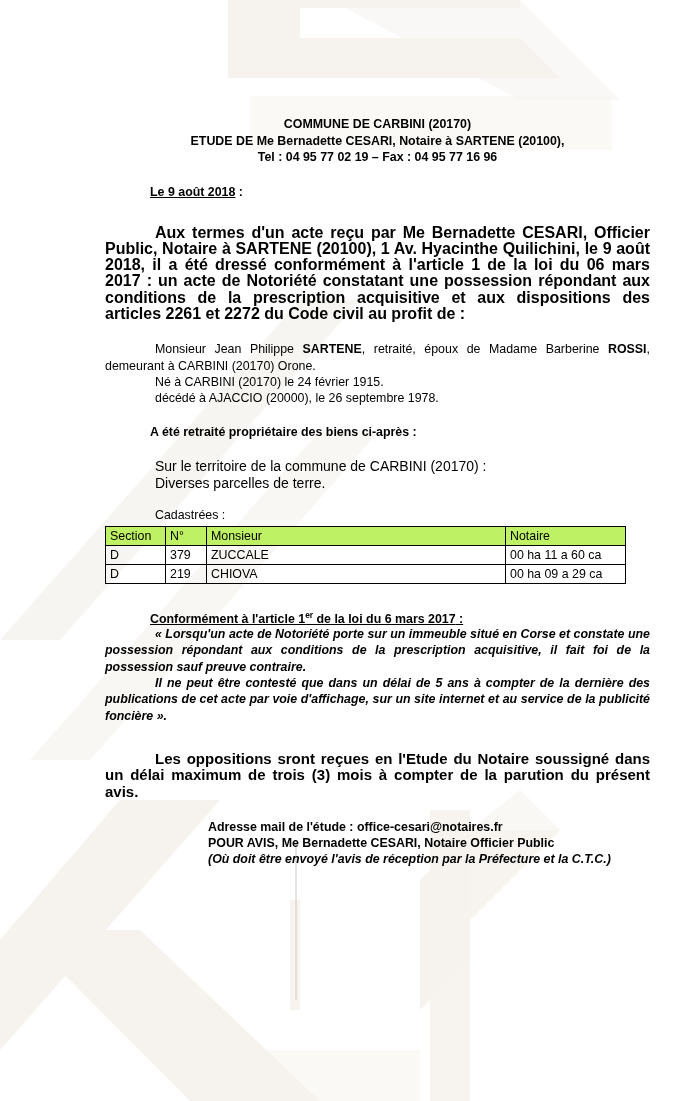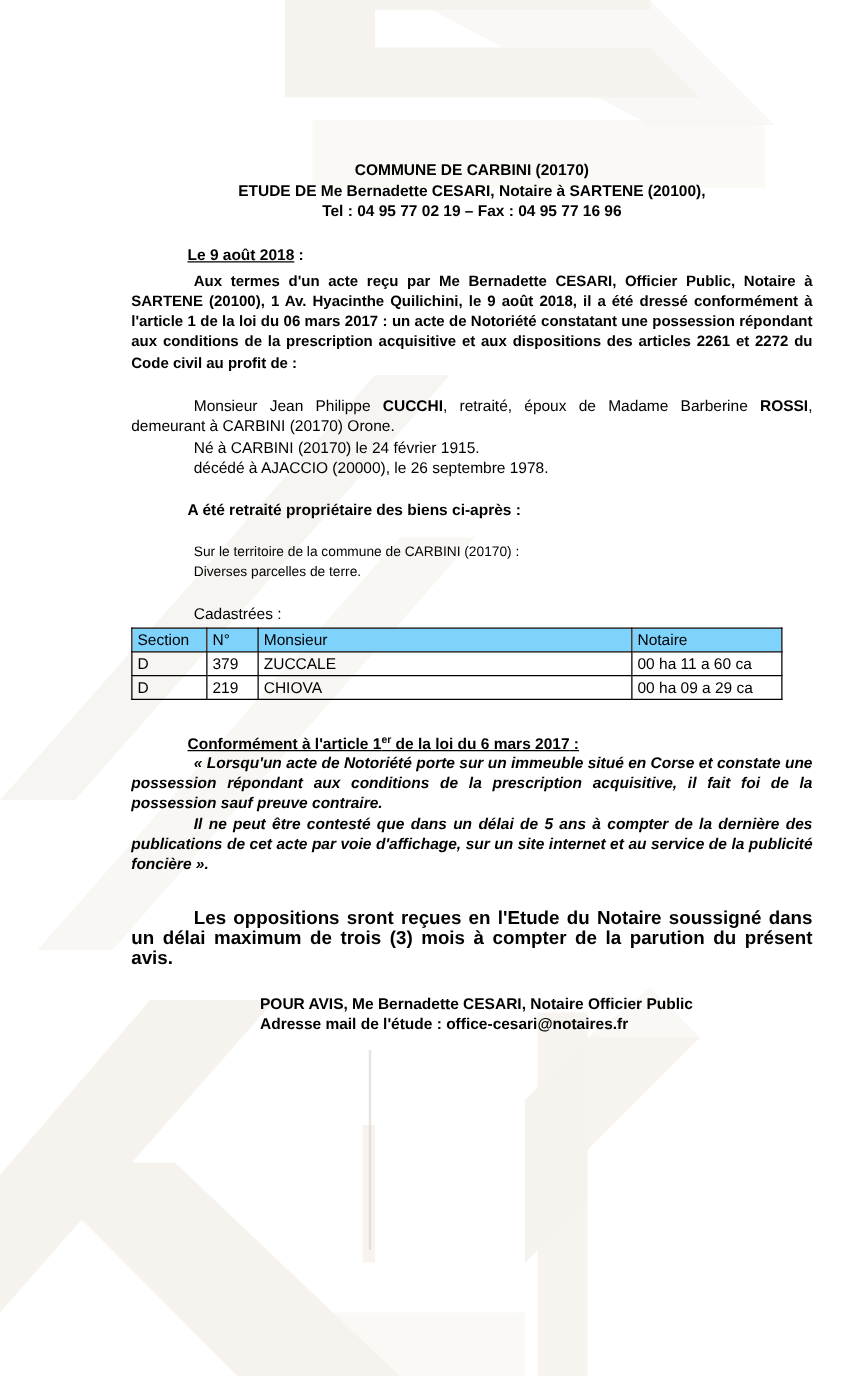--- a/index.html
+++ b/index.html
@@ -31,21 +31,21 @@
   #page {
     position: relative;
     z-index: 1;
     padding: 0;
   }
 
   .content {
     position: absolute;
     left: 105px;
     width: 545px;
-    top: 16px;
+    top: 4px;
   }
 
   
   .header {
     margin-top: 112px;
     text-align: center;
     font-weight: bold;
     font-size: 12.4px;
     line-height: 16.5px;
   }
@@ -55,23 +55,23 @@
   .date-line {
     margin-top: 19px;
     margin-left: 45px;
     font-weight: bold;
     font-size: 12.4px;
   }
   .date-line .u { text-decoration: underline; }
 
   
   .para-bold {
-    margin-top: 6px;
-    font-weight: bold;
-    font-size: 12px;
+    margin-top: 26px;
+    font-weight: bold;
+    font-size: 16px;
     line-height: 16.3px;
     text-align: justify;
     text-indent: 50px;
   }
 
   
   .para-normal {
     font-size: 12.4px;
     line-height: 16.3px;
     text-align: justify;
@@ -89,21 +89,21 @@
   .heading-bold {
     margin-top: 19px;
     margin-left: 45px;
     font-weight: bold;
     font-size: 12.4px;
   }
 
   .plain-block {
     margin-top: 19px;
     margin-left: 50px;
-    font-size: 11px;
+    font-size: 14px;
     line-height: 16.3px;
   }
 
   .cadastre-label {
     margin-top: 17px;
     margin-left: 50px;
     font-size: 12.4px;
   }
 
   
@@ -117,21 +117,21 @@
   table.cadastre th,
   table.cadastre td {
     border: 1px solid #000000;
     padding: 1px 4px;
     text-align: left;
     font-weight: normal;
     height: 16px;
     white-space: nowrap;
     overflow: hidden;
   }
-  table.cadastre thead th { background: #7dd3fc; }
+  table.cadastre thead th { background: #bef264; }
   col.c-section { width: 60px; }
   col.c-num     { width: 41px; }
   col.c-lieudit { width: 299px; }
   col.c-surface { width: 120px; }
 
   
   .legal-heading {
     margin-top: 26px;
     margin-left: 45px;
     font-weight: bold;
@@ -207,21 +207,21 @@
     <div class="header">
       <div>COMMUNE DE CARBINI (20170)</div>
       <div>ETUDE DE Me Bernadette CESARI, Notaire à SARTENE (20100),</div>
       <div>Tel : 04 95 77 02 19 – Fax : 04 95 77 16 96</div>
     </div>
 
     <div class="date-line"><span class="u">Le 9 août 2018</span><span> :</span></div>
 
     <div class="para-bold">Aux termes d'un acte reçu par Me Bernadette CESARI, Officier Public, Notaire à SARTENE (20100), 1 Av. Hyacinthe Quilichini, le 9 août 2018, il a été dressé conformément à l'article 1 de la loi du 06 mars 2017 : un acte de Notoriété constatant une possession répondant aux conditions de la prescription acquisitive et aux dispositions des articles 2261 et 2272 du Code civil au profit de :</div>
 
-    <div class="para-normal ident-first"><span>Monsieur Jean Philippe </span><b>CUCCHI</b><span>, retraité, époux de Madame Barberine </span><b>ROSSI</b><span>, demeurant à CARBINI (20170) Orone.</span></div>
+    <div class="para-normal ident-first"><span>Monsieur Jean Philippe </span><b>SARTENE</b><span>, retraité, époux de Madame Barberine </span><b>ROSSI</b><span>, demeurant à CARBINI (20170) Orone.</span></div>
 
     <div class="sub-line">Né à CARBINI (20170) le 24 février 1915.</div>
     <div class="sub-line">décédé à AJACCIO (20000), le 26 septembre 1978.</div>
 
     <div class="heading-bold">A été retraité propriétaire des biens ci-après :</div>
 
     <div class="plain-block">
       <div>Sur le territoire de la commune de CARBINI (20170) :</div>
       <div>Diverses parcelles de terre.</div>
     </div>
@@ -260,18 +260,19 @@
     </table>
 
     <div class="legal-heading"><span>Conformément à l'article 1</span><sup>er</sup><span> de la loi du 6 mars 2017</span><span class="nou"> :</span></div>
 
     <div class="quote">« Lorsqu'un acte de Notoriété porte sur un immeuble situé en Corse et constate une possession répondant aux conditions de la prescription acquisitive, il fait foi de la possession sauf preuve contraire.</div>
     <div class="quote">Il ne peut être contesté que dans un délai de 5 ans à compter de la dernière des publications de cet acte par voie d'affichage, sur un site internet et au service de la publicité foncière ».</div>
 
     <div class="closing">Les oppositions sront reçues en l'Etude du Notaire soussigné dans un délai maximum de trois (3) mois à compter de la parution du présent avis.</div>
 
     <div class="signature">
+      <div>Adresse mail de l'étude : office-cesari@notaires.fr</div>
       <div>POUR AVIS, Me Bernadette CESARI, Notaire Officier Public</div>
-      <div>Adresse mail de l'étude : office-cesari@notaires.fr</div>
+      <div class="ital">(Où doit être envoyé l'avis de réception par la Préfecture et la C.T.C.)</div>
     </div>
 
   </div>
 </div>
 
 </body></html>

